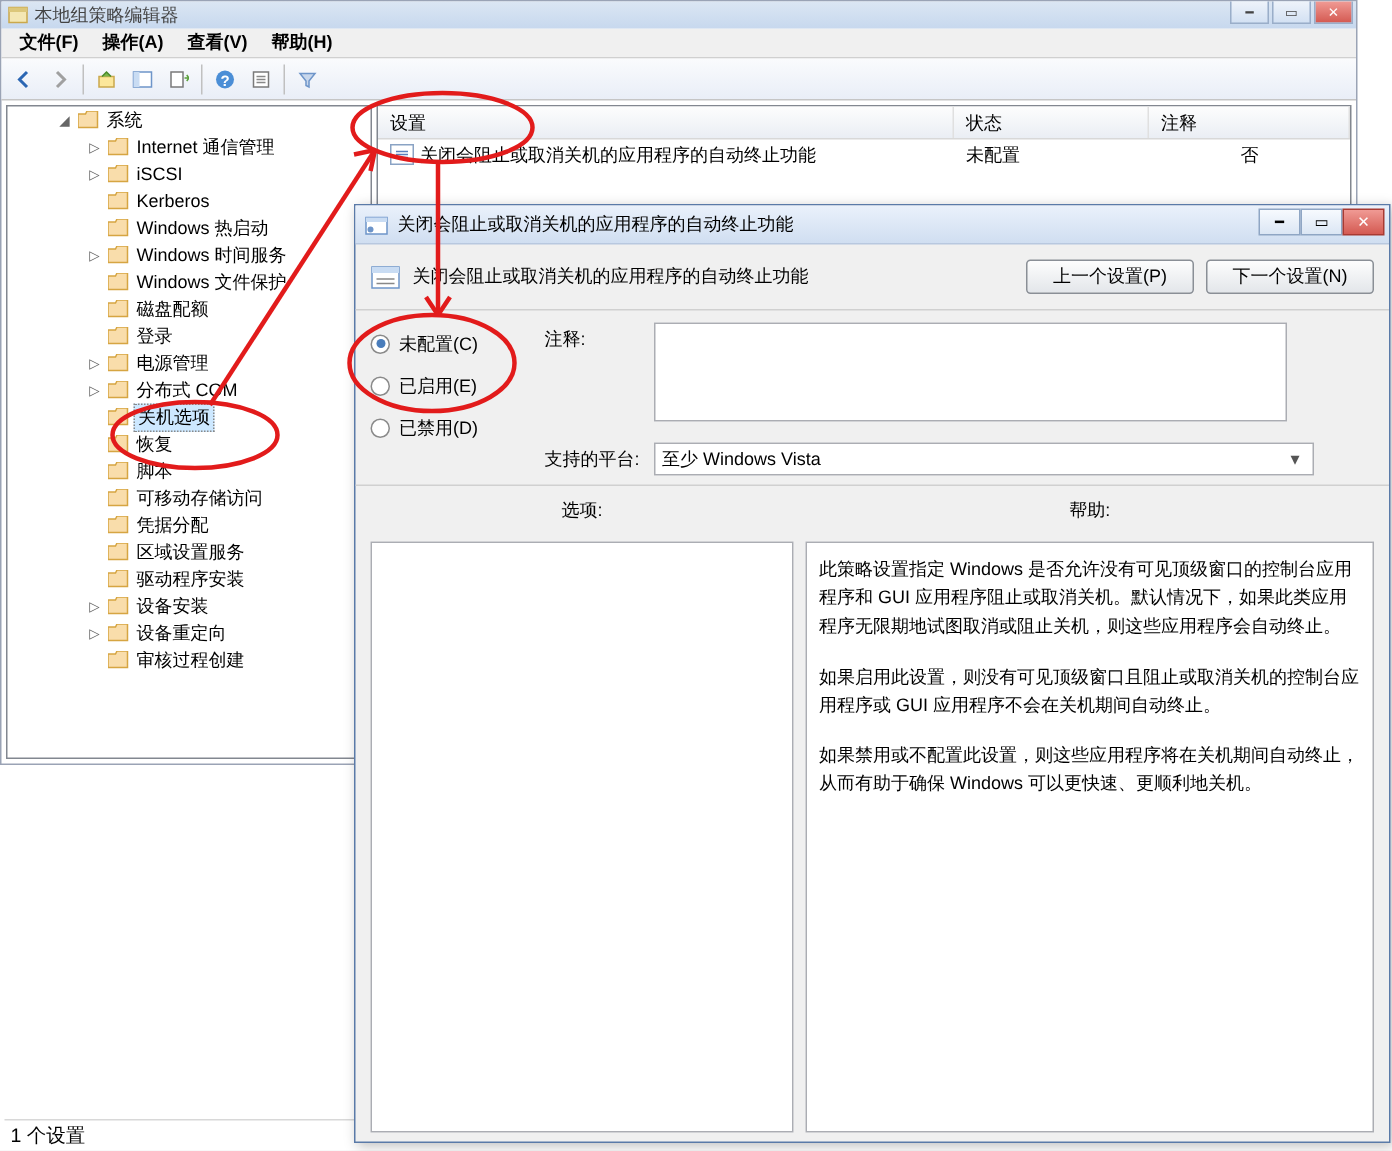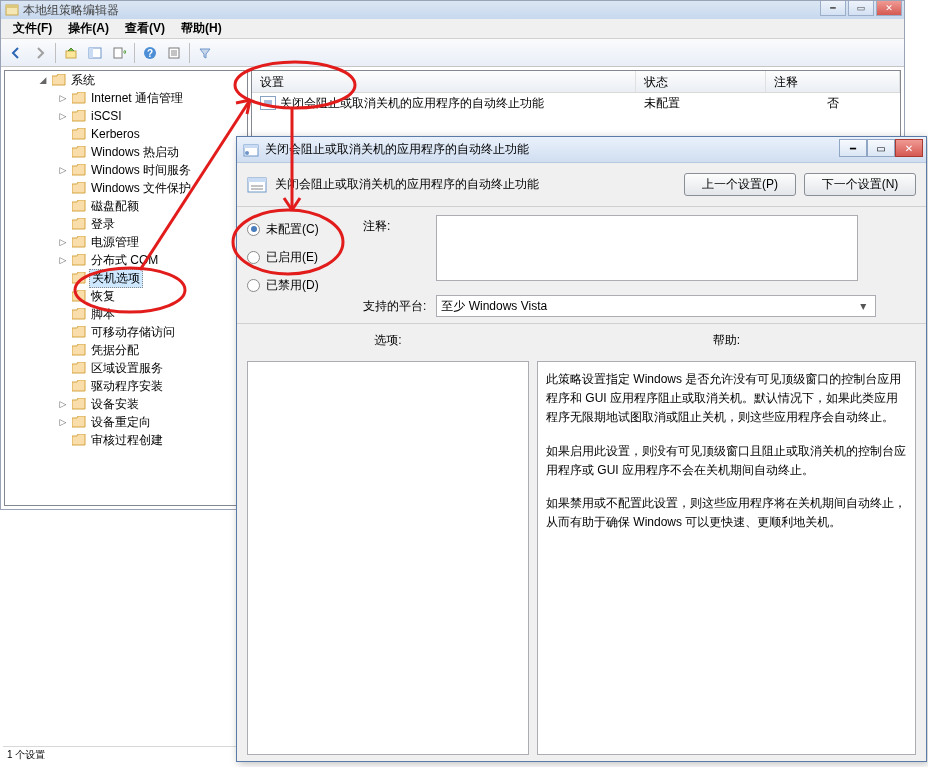--- a/index.html
+++ b/index.html
@@ -25,21 +25,21 @@
     .folder-icon { width: 14px; height: 12px; margin: 0 3px; }
     .tree-label { padding: 0 2px; }
     .tree-label.selected { background: #cde8ff; border: 1px dotted #888; }
 
     .right-panel { flex: 1; margin: 3px; border: 1px solid #828790; display: flex; flex-direction: column; }
     .col-hdr { display: flex; background: linear-gradient(#fdfdfd,#eaeef4); border-bottom: 1px solid #d8d8d8; height: 22px; }
     .ch-cell { padding: 3px 8px; border-right: 1px solid #e0e0e0; }
     .list-row { display: flex; align-items: center; height: 20px; }
     .lr-cell { padding: 2px 8px; display: flex; align-items: center; }
     .lr-icon { width: 16px; height: 14px; margin-right: 4px; display: inline-flex; align-items: center; justify-content: center; border: 1px solid #8aa3c4; background: #fff; }
-    .status-row { position: absolute; left: 3px; bottom: 3px; width: 240px; height: 18px; border-top: 1px solid #d8d8d8; padding: 1px 4px; font-size: 10px; }
+    .status-row { position: absolute; left: 3px; bottom: 3px; width: 240px; height: 18px; border-top: 1px solid #d8d8d8; padding: 1px 4px; font-size: 13px; }
 
     
     .dialog { position: absolute; left: 236px; top: 136px; width: 691px; height: 626px; border: 1px solid #5a7aa8; background: #f0f0f0; box-shadow: 2px 2px 8px rgba(0,0,0,.25); }
     .dlg-titlebar { height: 26px; background: linear-gradient(#eaf1fb,#d0def1); border-bottom: 1px solid #b8c8df; display: flex; align-items: center; padding: 0 6px; position: relative; }
     .dlg-title-icon { width: 16px; height: 16px; margin-right: 6px; }
     .dlg-win-ctrls { position: absolute; right: 3px; top: 2px; display: flex; gap: 0; }
     .dlg-win-btn { width: 28px; height: 18px; border: 1px solid #8fa6c4; display: inline-flex; align-items: center; justify-content: center; font-size: 10px; background: linear-gradient(#f7fafe,#dbe6f4); }
     .dlg-win-btn.close { background: linear-gradient(#f09a94,#d45a52); color: #fff; border-color: #a83a32; }
     .dlg-body { padding: 6px 10px; height: calc(100% - 26px); display: flex; flex-direction: column; }
     .dlg-header-row { display: flex; align-items: center; gap: 8px; padding: 4px 0 10px; }

